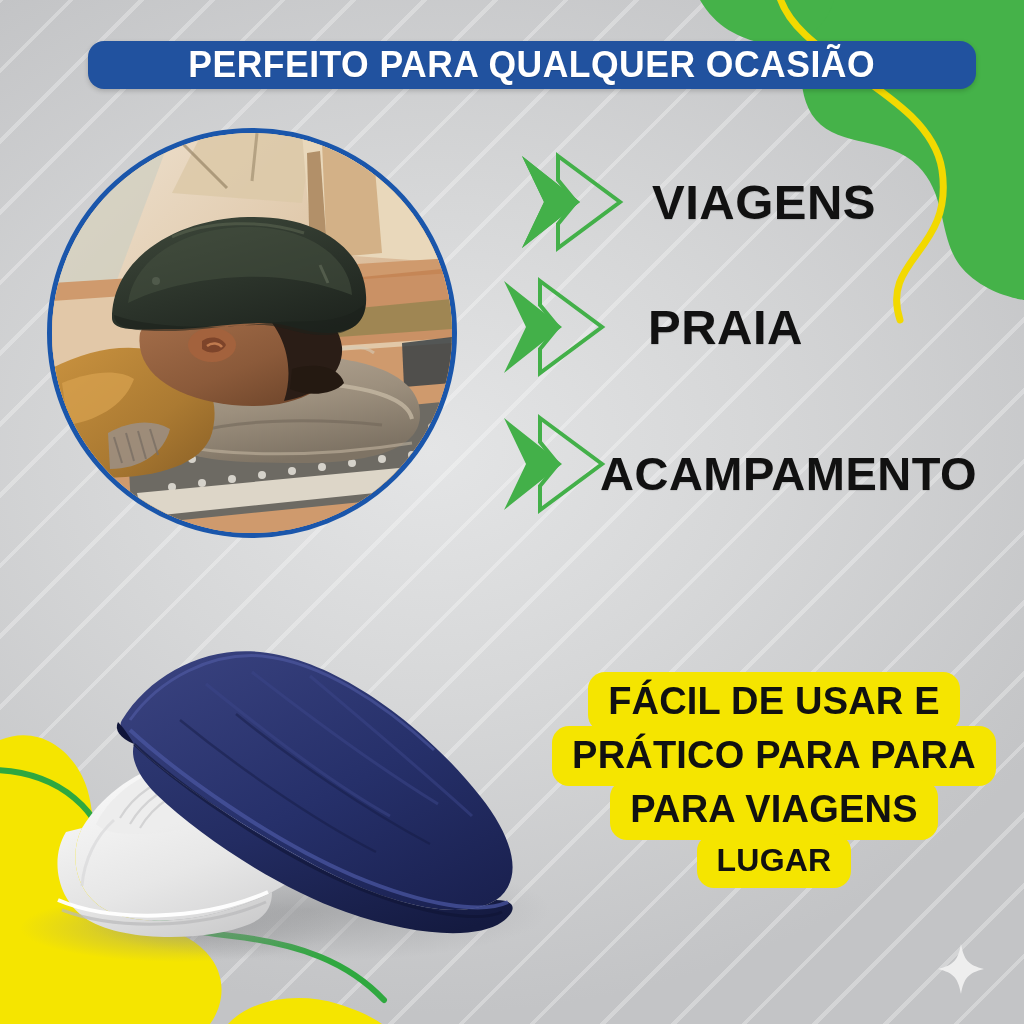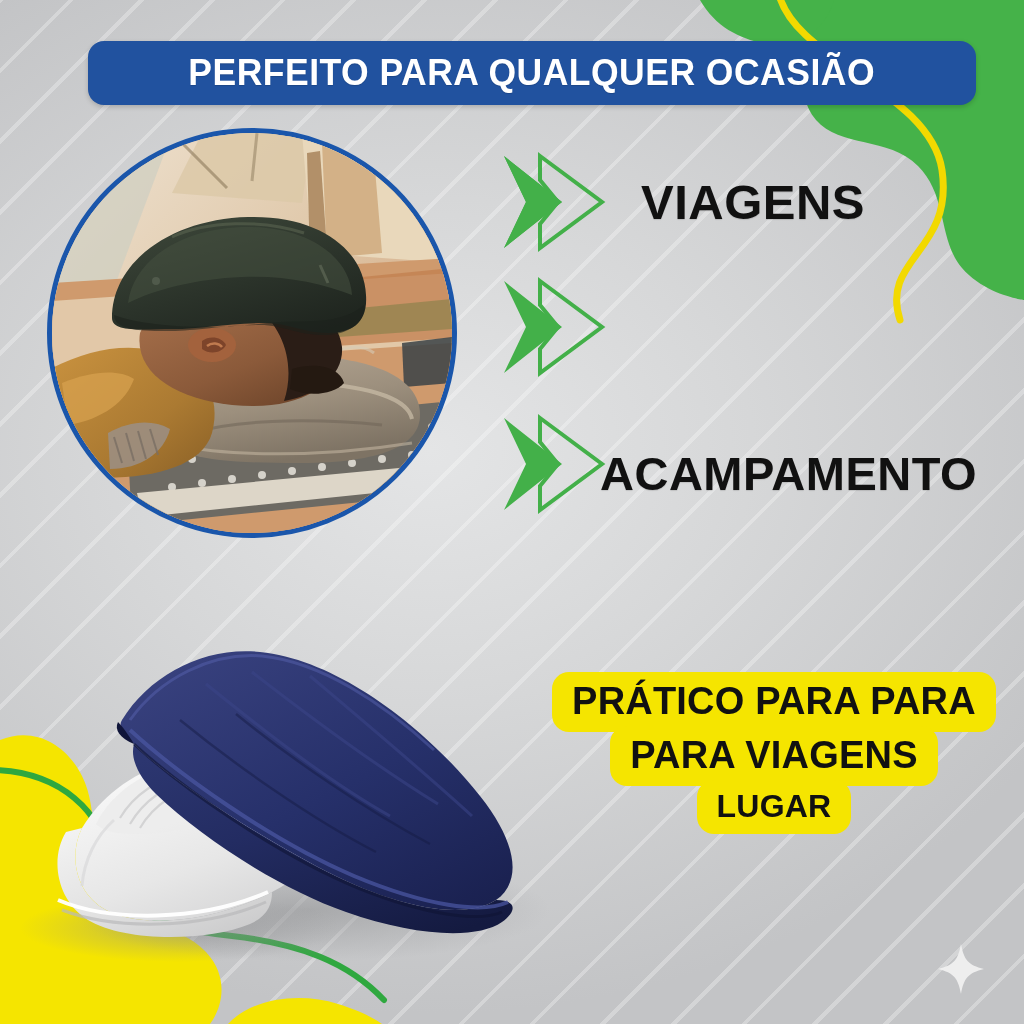--- a/index.html
+++ b/index.html
@@ -41,21 +41,21 @@
     width: 1024px;
     height: 1024px;
   }
 
   
   .banner {
     position: absolute;
     left: 88px;
     top: 41px;
     width: 888px;
-    height: 64px;
+    height: 48px;
     background: #21529f;
     border-radius: 16px;
     display: flex;
     align-items: center;
     justify-content: center;
     box-shadow: 0 2px 5px rgba(0,0,0,0.18);
   }
   .banner-text {
     color: #ffffff;
     font-size: 37px;
@@ -90,21 +90,21 @@
     position: absolute;
     left: 500px;
     top: 150px;
     width: 520px;
   }
   .feature-row {
     position: absolute;
     display: flex;
     align-items: center;
   }
-  .feature-row.r0 { top: 0px;   left: 0px; gap: 7px; }
+  .feature-row.r0 { top: 0px;   left: 18px; }
   .feature-row.r1 { top: 125px; left: 0px; }
   .feature-row.r2 { top: 262px; left: 0px; }
 
   .arrow-icon {
     width: 112px;
     height: 104px;
     flex: 0 0 auto;
   }
   .feature-label {
     font-size: 49px;
@@ -327,20 +327,21 @@
         <path d="M40,6 L102,52 L40,98 L40,74 L58,52 L40,30 Z" fill="none" stroke="#43b049" stroke-width="4"></path>
       </svg>
       <span class="feature-label">VIAGENS</span>
     </div>
 
     <div class="feature-row r1">
       <svg class="arrow-icon" viewBox="0 0 112 104">
         <path d="M4,6 L62,52 L4,98 L26,52 Z" fill="#43b049"></path>
         <path d="M40,6 L102,52 L40,98 L40,74 L58,52 L40,30 Z" fill="none" stroke="#43b049" stroke-width="4"></path>
       </svg>
+      <span class="feature-label">PRAIA</span>
     </div>
 
     <div class="feature-row r2">
       <svg class="arrow-icon" viewBox="0 0 112 104">
         <path d="M4,6 L62,52 L4,98 L26,52 Z" fill="#43b049"></path>
         <path d="M40,6 L102,52 L40,98 L40,74 L58,52 L40,30 Z" fill="none" stroke="#43b049" stroke-width="4"></path>
       </svg>
       <span class="feature-label">ACAMPAMENTO</span>
     </div>
 
@@ -417,20 +418,23 @@
         <path d="M226,104 C280,148 356,200 420,234"></path>
       </g>
 
       <path d="M120,110 C150,68 202,42 252,46 C310,52 372,92 424,140" stroke="#5c67b4" stroke-width="3" fill="none" opacity="0.45"></path>
 
       <path d="M108,112 C104,120 110,128 124,134 C118,124 112,116 108,112 Z" fill="#10153a"></path>
     </svg>
   </div>
 
   <div class="callout">
+    <div class="callout-line cl1">
+      <span class="hl">FÁCIL DE USAR E</span>
+    </div>
     <div class="callout-line cl2">
       <span class="hl">PRÁTICO PARA PARA</span>
     </div>
     <div class="callout-line cl3">
       <span class="hl">PARA VIAGENS</span>
     </div>
     <div class="callout-line cl4">
       <span class="hl">LUGAR</span>
     </div>
   </div>

